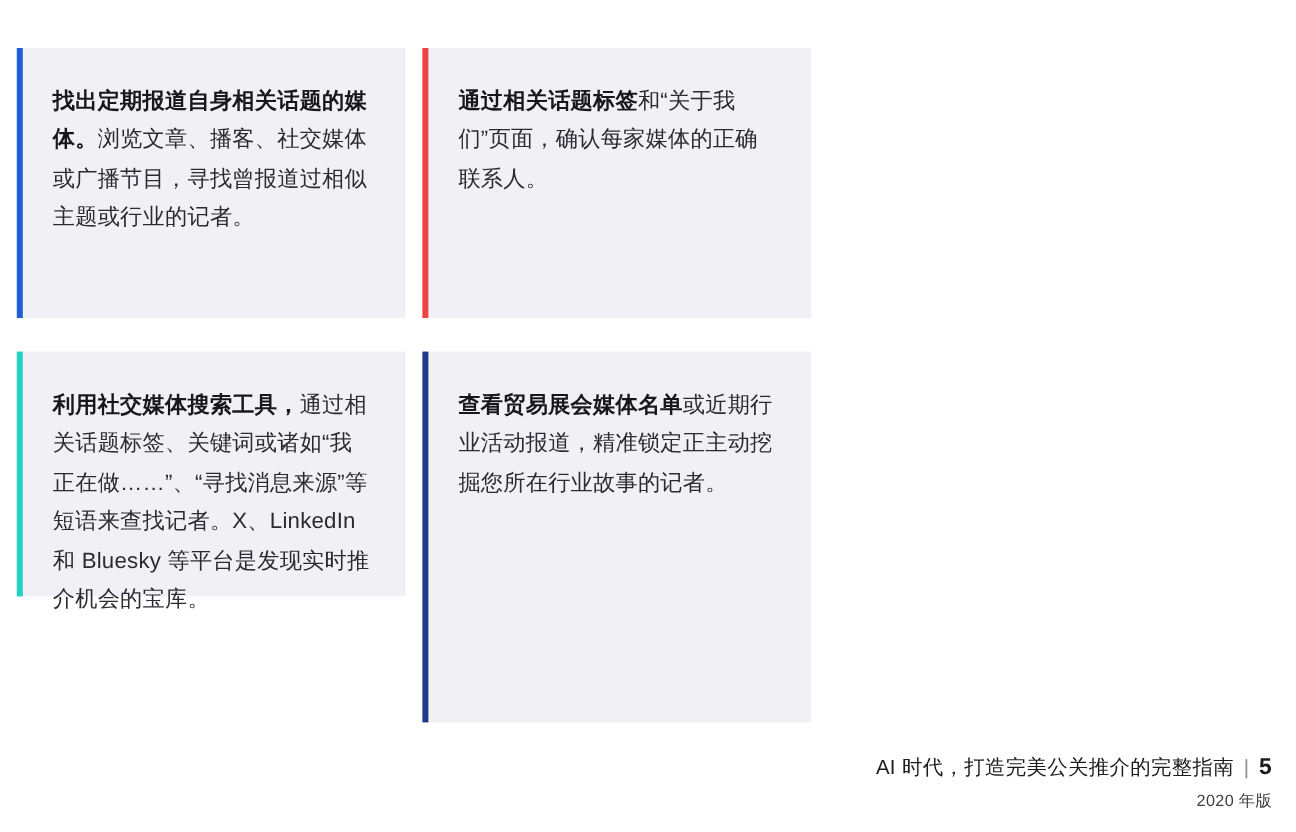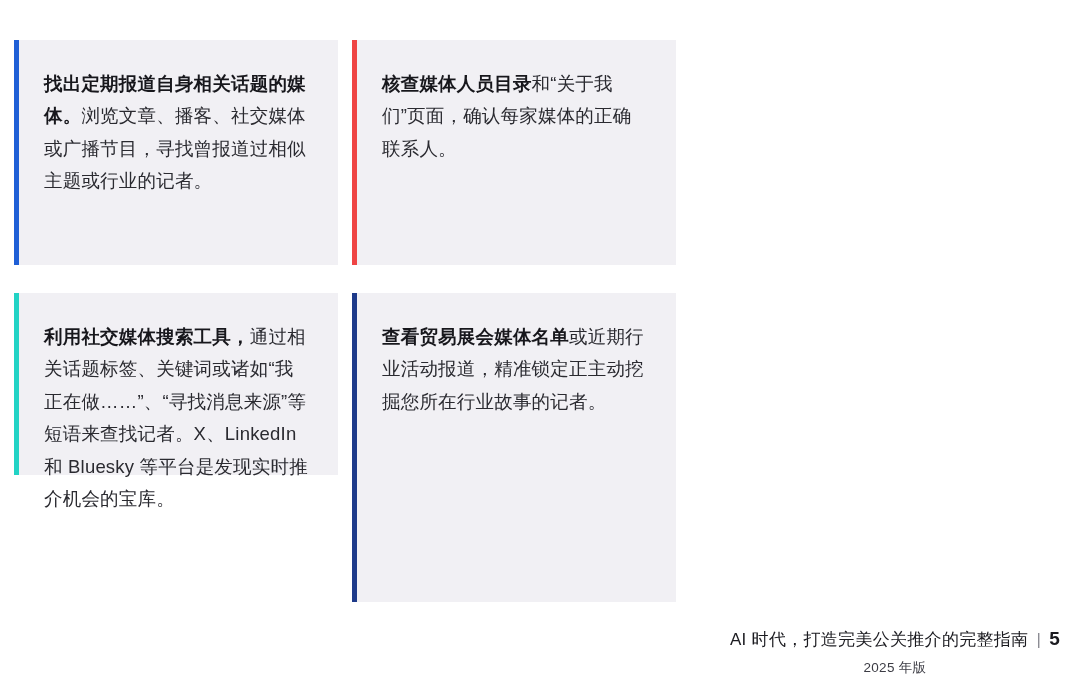--- a/index.html
+++ b/index.html
@@ -46,31 +46,31 @@
     font-size: 18.5px;
     line-height: 1.75;
     color: #2a2a30;
     letter-spacing: 0.2px;
   }
   .card p b {
     font-weight: 700;
     color: #17171c;
   }
   .row1 .card { height: 225px; }
-  .row2 .card.tall { height: 182px; }
+  .row2 .card.tall { height: 204px; }
   .row2 .card.short { height: 309px; }
 
   .rowwrap { display: flex; gap: 14px; width: 1000px; }
   .rowwrap + .rowwrap { margin-top: 14px; }
 
   .footer {
     position: absolute;
     right: 20px;
     bottom: 16px;
-    text-align: center;
+    text-align: right;
   }
   .footer .line1 {
     font-size: 17px;
     color: #1b1b20;
     letter-spacing: 0.3px;
     white-space: nowrap;
   }
   .footer .line1 .sep {
     color: #8b8b93;
     padding: 0 8px;
@@ -93,37 +93,37 @@
 
   <div class="cards">
 
     <div class="rowwrap row1">
       <div class="card">
         <span class="bar" style="background:#1f5fd6"></span>
         <p><b>找出定期报道自身相关话题的媒体。</b><span>浏览文章、播客、社交媒体或广播节目，寻找曾报道过相似主题或行业的记者。</span></p>
       </div>
       <div class="card">
         <span class="bar" style="background:#ef4444"></span>
-        <p><b>核查媒体人员目录</b><span>和“关于我们”页面，确认每家媒体的正确联系人。</span></p>
+        <p><b>通过相关话题标签</b><span>和“关于我们”页面，确认每家媒体的正确联系人。</span></p>
       </div>
     </div>
 
     <div class="rowwrap row2">
       <div class="card tall">
         <span class="bar" style="background:#22d3c5"></span>
         <p><b>利用社交媒体搜索工具，</b><span>通过相关话题标签、关键词或诸如“我正在做……”、“寻找消息来源”等短语来查找记者。X、LinkedIn 和 Bluesky 等平台是发现实时推介机会的宝库。</span></p>
       </div>
       <div class="card short">
         <span class="bar" style="background:#1e3a8a"></span>
         <p><b>查看贸易展会媒体名单</b><span>或近期行业活动报道，精准锁定正主动挖掘您所在行业故事的记者。</span></p>
       </div>
     </div>
 
   </div>
 
   <div class="footer">
     <div class="line1">
       <span>AI 时代，打造完美公关推介的完整指南</span><span class="sep">|</span><span class="pg">5</span>
     </div>
-    <div class="line2">2025 年版</div>
+    <div class="line2">2020 年版</div>
   </div>
 
 </div>
 
 </body></html>

